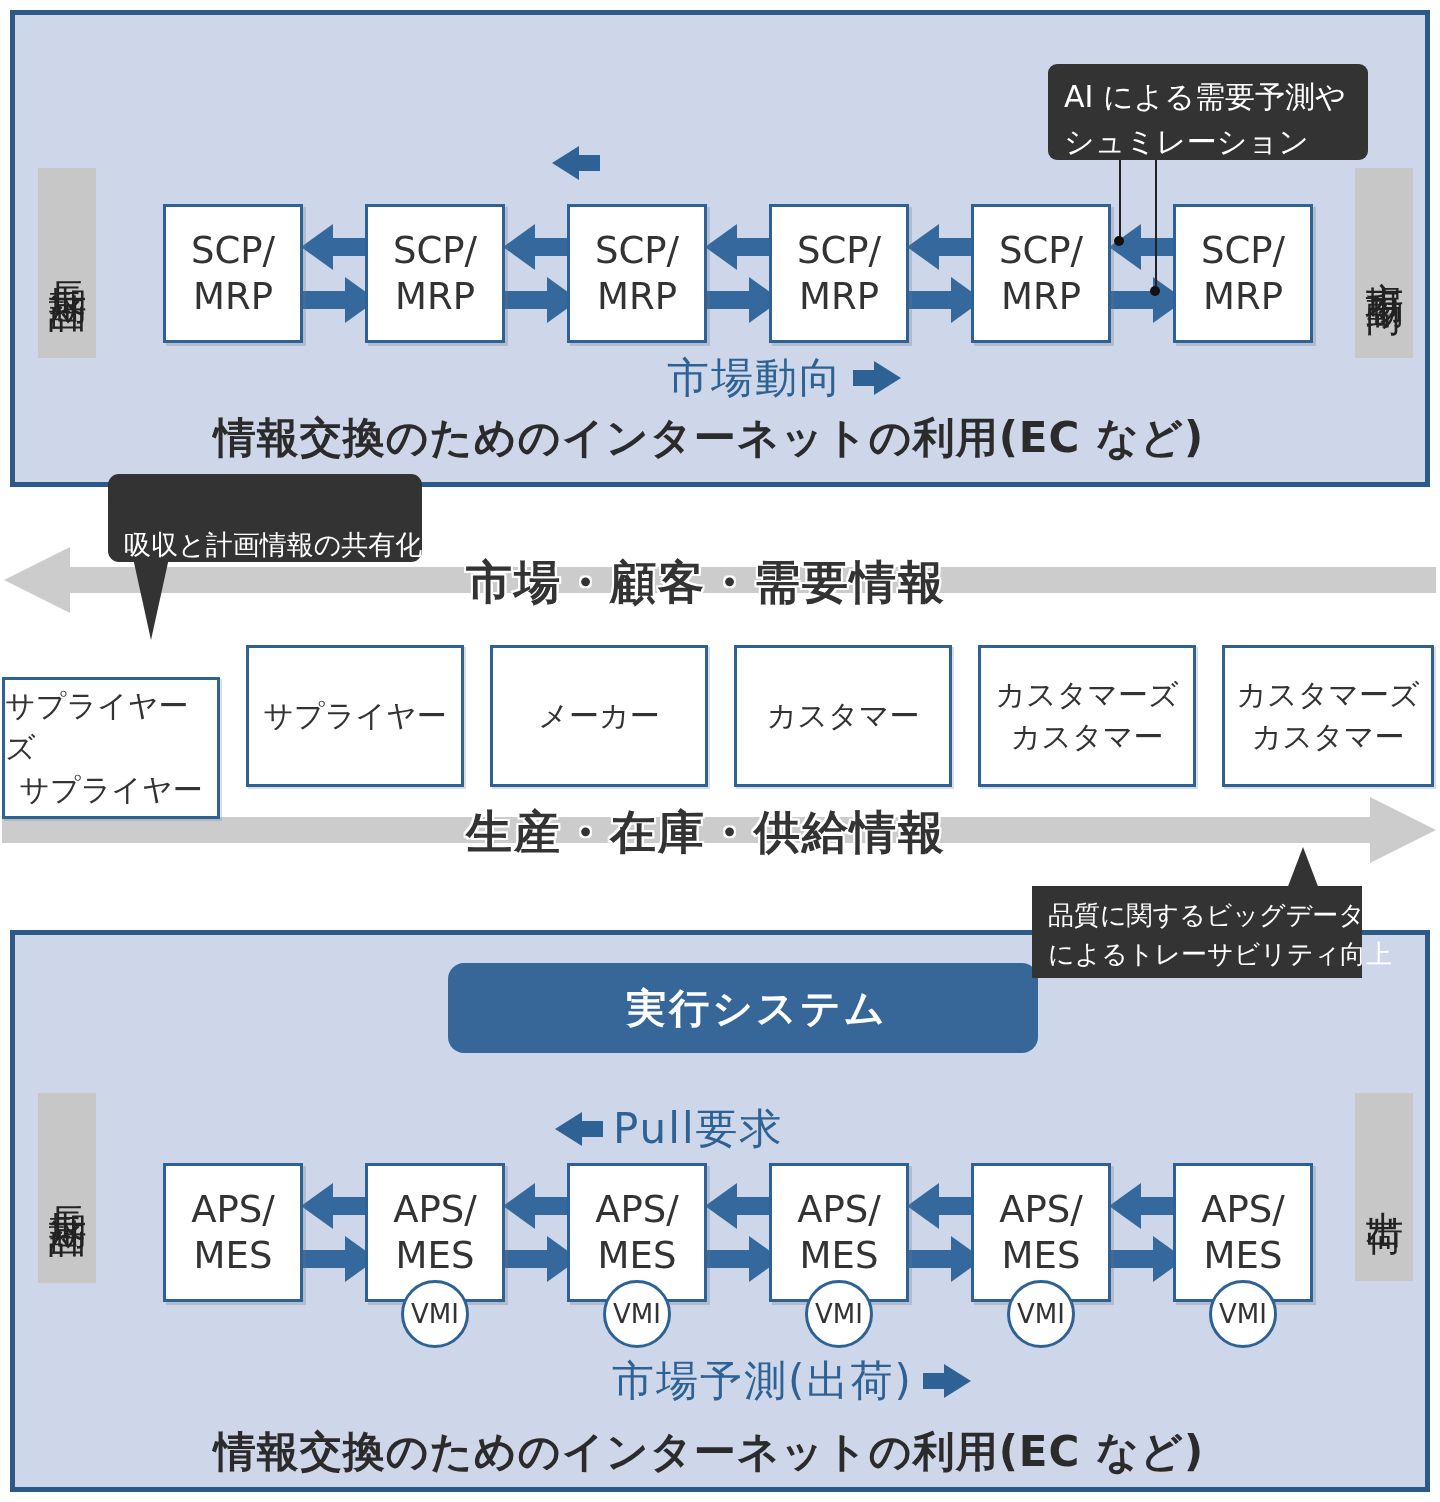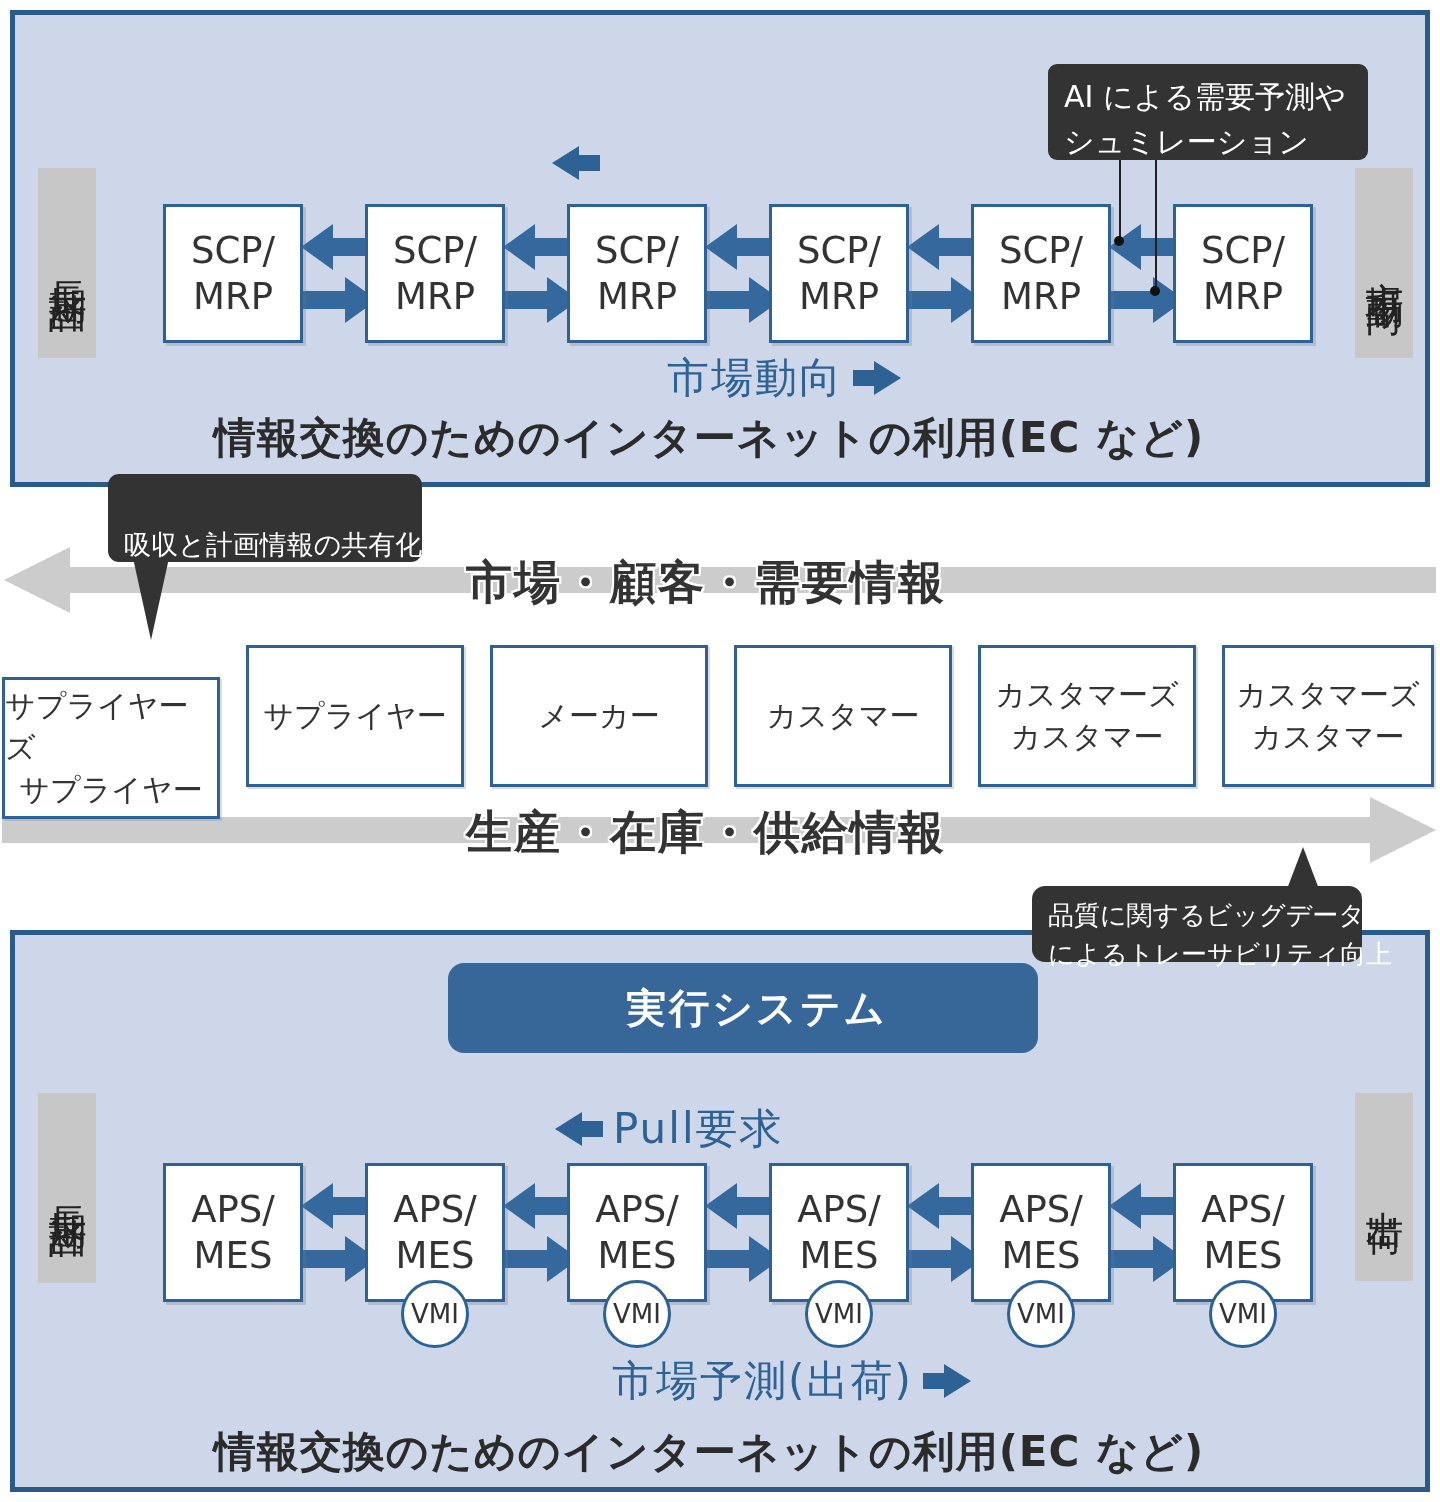--- a/index.html
+++ b/index.html
@@ -206,21 +206,21 @@
   <div class="entity" style="left:1222px;top:645px;width:206px;">
     <span>カスタマーズ</span>
     <span>カスタマー</span>
   </div>
 
   <div class="gray" style="left:2px;top:817px;width:1368px;height:26px;"></div>
   <div class="gray-head" style="left:1370px;top:797px;border-top:33px solid transparent;border-bottom:33px solid transparent;border-left:66px solid #ccc;"></div>
   <div class="halo" style="top:802px;">生産・在庫・供給情報</div>
 
   <div class="spike" style="left:1287px;top:847px;border-left:16px solid transparent;border-right:16px solid transparent;border-bottom:42px solid #333;"></div>
-  <div class="tip" style="left:1032px;top:886px;width:330px;height:76px;font-size:26px;box-sizing:border-box;border-radius:13px;">
+  <div class="tip" style="left:1032px;top:886px;width:330px;height:92px;font-size:26px;box-sizing:border-box;border-radius:0;">
     <span>品質に関するビッグデータ</span><br>
     <span>によるトレーサビリティ向上</span>
   </div>
 
   <div class="panel" style="left:10px;top:930px;width:1410px;height:552px;"></div>
 
   <div class="pill" style="left:448px;top:963px;width:562px;height:90px;padding-left:28px;">
     <span>実行システム</span>
   </div>
 

